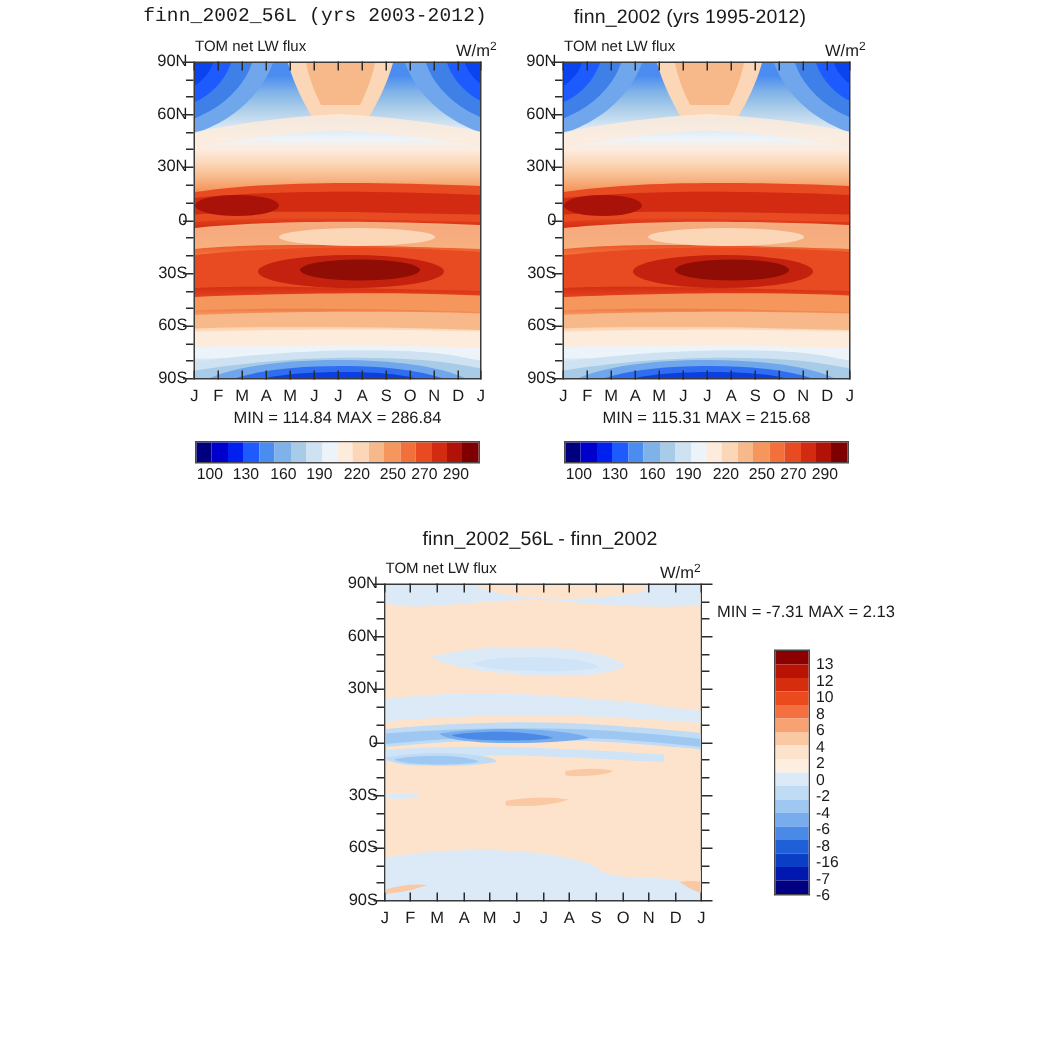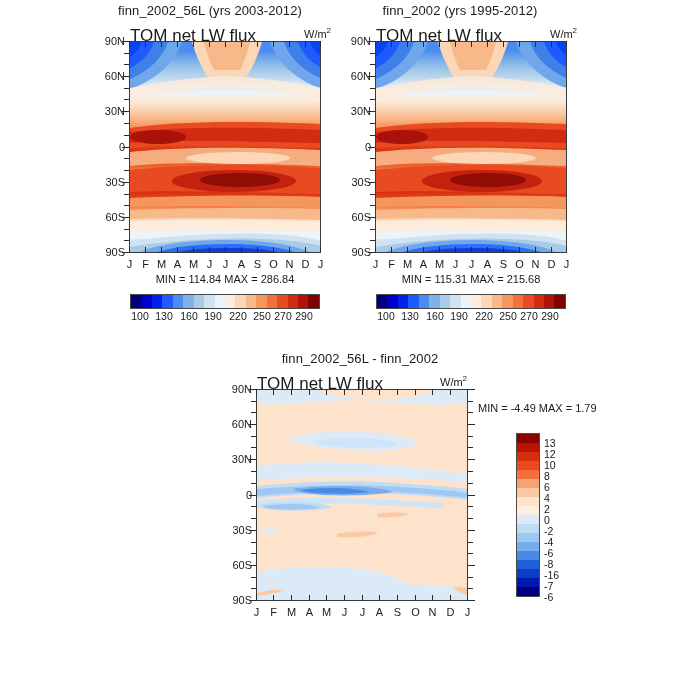--- a/index.html
+++ b/index.html
@@ -14,21 +14,21 @@
   .panel{position:absolute;}
   .panel-title{
     position:absolute;
     text-align:center;
     font-size:13px;
     color:#1a1a1a;
     white-space:nowrap;
     letter-spacing:0.1px;
   }
   .sublabel-left{
-    position:absolute;font-size:17px;color:#1a1a1a;white-space:nowrap;
+    position:absolute;font-size:10px;color:#1a1a1a;white-space:nowrap;
   }
   .sublabel-right{
     position:absolute;font-size:11px;color:#1a1a1a;white-space:nowrap;
   }
   .sublabel-right sup{font-size:8px;}
   .plotbox{
     position:absolute;
     border:1px solid #3a3a3a;
     box-sizing:border-box;
     overflow:hidden;
@@ -61,21 +61,21 @@
   }
   .cbar-v .seg{width:100%;}
   .cbar-v-label{
     position:absolute;font-size:10.5px;color:#1a1a1a;text-align:left;white-space:nowrap;
   }
 </style>
 </head>
 <body>
 
 <div class="panel">
-  <div class="panel-title" style="left:85px;top:3px;width:250px;">finn_2002_56L (yrs 2003-2012)</div>
+  <div class="panel-title" style="left:85px;top:3px;width:250px;font-family:Liberation Mono, monospace;">finn_2002_56L (yrs 2003-2012)</div>
 
   <div class="sublabel-left" style="left:130px;top:26px;">TOM net LW flux</div>
 
   <div class="sublabel-right" style="left:304px;top:26px;">
     <span>W/m</span><sup>2</sup>
   </div>
 
   <div class="plotbox" style="left:129px;top:41px;width:192px;height:212px;">
     <svg class="plotcanvas" width="192" height="212" viewBox="0 0 192 212" preserveAspectRatio="none">
       <defs>
@@ -535,21 +535,21 @@
     <div class="xtick-label" style="left:337px;top:606px;width:15px;">J</div>
     <div class="xtick-label" style="left:355px;top:606px;width:15px;">J</div>
     <div class="xtick-label" style="left:372px;top:606px;width:15px;">A</div>
     <div class="xtick-label" style="left:390px;top:606px;width:15px;">S</div>
     <div class="xtick-label" style="left:408px;top:606px;width:15px;">O</div>
     <div class="xtick-label" style="left:425px;top:606px;width:15px;">N</div>
     <div class="xtick-label" style="left:443px;top:606px;width:15px;">D</div>
     <div class="xtick-label" style="left:460px;top:606px;width:15px;">J</div>
   </div>
 
-  <div class="minmax" style="left:478px;top:402px;width:150px;text-align:left;">MIN =  -4.49 MAX =   1.79</div>
+  <div class="minmax" style="left:478px;top:402px;width:150px;text-align:left;">MIN =  -7.31 MAX =   2.13</div>
 </div>
 
 <div>
   <div class="cbar-v" style="left:516px;top:433px;width:22px;height:162px;" id="cb3">
       <div class="seg" style="background: rgb(139, 0, 0); flex: 1 1 0px;"></div>
       <div class="seg" style="background: rgb(184, 19, 5); flex: 1 1 0px;"></div>
       <div class="seg" style="background: rgb(214, 45, 15); flex: 1 1 0px;"></div>
       <div class="seg" style="background: rgb(234, 74, 30); flex: 1 1 0px;"></div>
       <div class="seg" style="background: rgb(244, 112, 64); flex: 1 1 0px;"></div>
       <div class="seg" style="background: rgb(248, 161, 115); flex: 1 1 0px;"></div>

